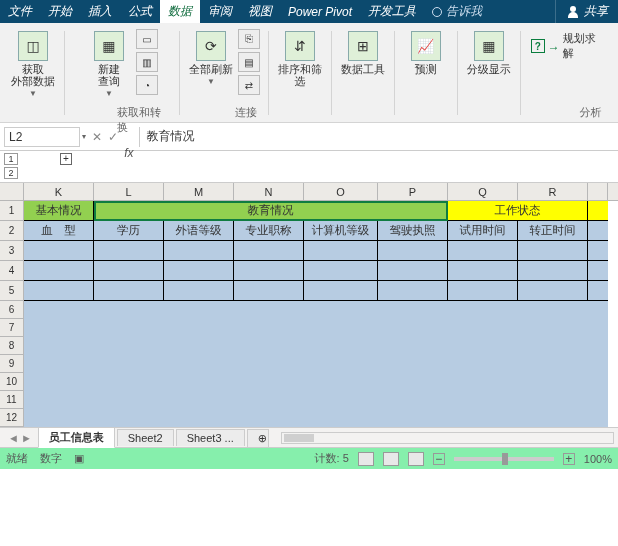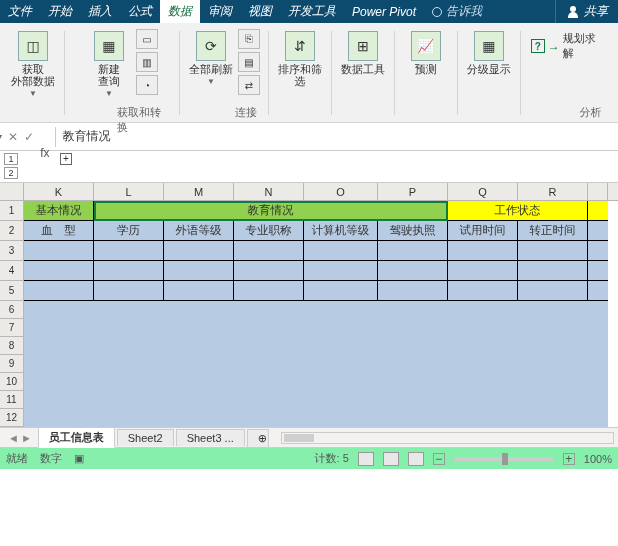--- a/index.html
+++ b/index.html
@@ -31,21 +31,21 @@
 .dropdown-caret { font-size:8px; color:#666; }
 .solve { display:flex; align-items:center; gap:3px; padding:2px; cursor:pointer; }
 .solve .qm { width:14px; height:14px; border:1.5px solid #0a7d3e; color:#0a7d3e; display:flex; align-items:center; justify-content:center; font-size:10px; font-weight:bold;}
 .solve .arr { font-size:12px; color:#0a7d3e; }
 
 
 .fbar { height:28px; display:flex; align-items:center; border-bottom:1px solid #ccc; background:#fff; padding:0; }
 .namebox { width:76px; height:20px; border:1px solid #ccc; margin:0 4px; padding:0 4px; background:#fff; display:flex; align-items:center; font-size:12px; }
 .fx-btns { display:flex; align-items:center; gap:6px; padding:0 6px; color:#888; }
 .fx-btns span { cursor:pointer; }
-.fx-btns .fx { color:#555;margin-top:32px; }
+.fx-btns .fx { font-style:italic; color:#555;margin-top:32px; }
 .formula-input { flex:1; height:20px; border-left:1px solid #ccc; padding:0 6px; display:flex; align-items:center; font-size:12px; }
 
 
 .outline { height:32px; border-bottom:1px solid #ccc; position:relative; }
 .outline .lvl { position:absolute; width:14px; height:12px; border:1px solid #999; font-size:9px; display:flex; align-items:center; justify-content:center; }
 .outline .plus { position:absolute; width:12px; height:12px; border:1px solid #666; font-size:10px; display:flex;align-items:center;justify-content:center; line-height:1; }
 
 
 .sheet { position:relative; }
 
@@ -96,22 +96,22 @@
 <body>
 
 <div class="menubar">
   <div class="mitem">文件</div>
   <div class="mitem">开始</div>
   <div class="mitem">插入</div>
   <div class="mitem">公式</div>
   <div class="mitem active">数据</div>
   <div class="mitem">审阅</div>
   <div class="mitem">视图</div>
+  <div class="mitem">Power Pivot</div>
   <div class="mitem">开发工具</div>
-  <div class="mitem">Power Pivot</div>
   <div class="tell">
       <span class="bulb"></span>
       <span>告诉我</span>
     </div>
   <div class="spacer"></div>
   <div class="share">
       <span class="person"></span>
       <span>共享</span>
     </div>
 </div>
@@ -208,20 +208,23 @@
         <span class="qm">?</span>
         <span class="arr">→</span>
         <span style="font-size:11px;color:#333">规划求解</span>
       </div>
     </div>
     <div class="glabel">分析</div>
   </div>
 </div>
 
 <div class="fbar">
+  <div class="namebox">
+      <span>L2</span>
+    </div>
   <span class="dropdown-caret" style="margin-left:-2px;">▾</span>
   <div class="fx-btns">
     <span>✕</span>
     <span>✓</span>
     <span class="fx">fx</span>
   </div>
   <div class="formula-input">
       <span>教育情况</span>
     </div>
 </div>

